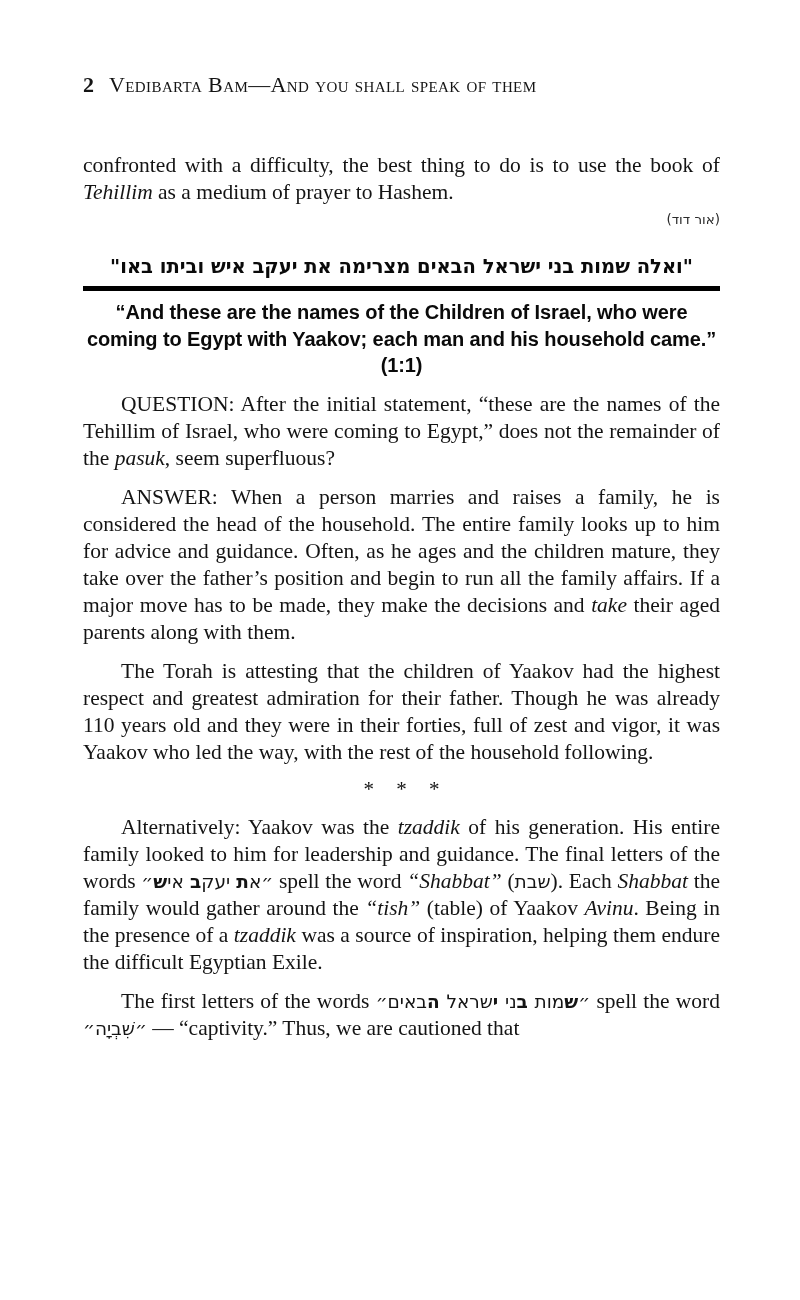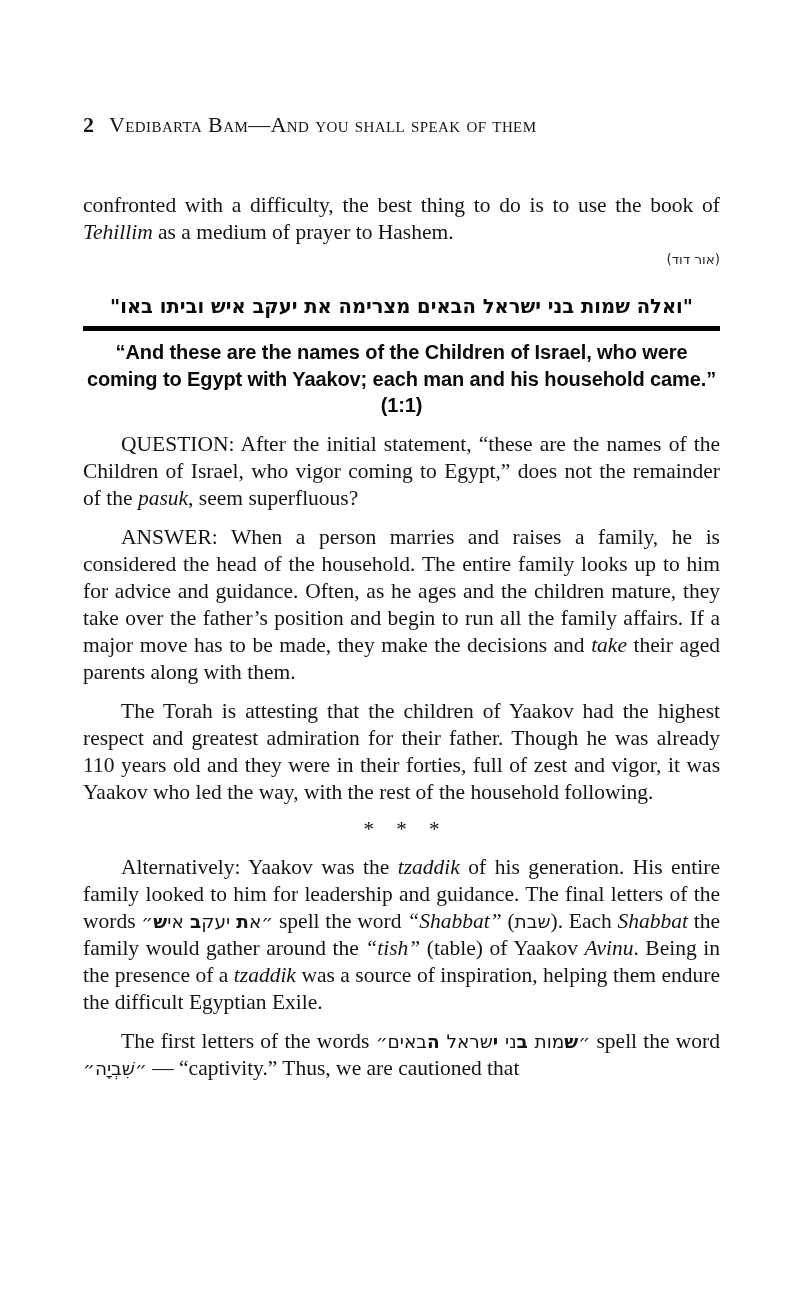--- a/index.html
+++ b/index.html
@@ -25,21 +25,20 @@
   }
   .pagenum {
     font-weight: 700;
     font-size: 22px;
   }
   .runtitle {
     font-variant: small-caps;
     font-size: 22px;
     letter-spacing: 0.4px;
     white-space: nowrap;
-    margin-top: 40px;
   }
   p.body {
     margin: 12px 0 0 0;
     font-size: 21.5px;
     line-height: 27px;
     text-align: justify;
   }
   p.body.first { margin-top: 0; }
   p.indent { text-indent: 38px; }
   .attribution {
@@ -112,21 +111,21 @@
     <div class="attribution">(אור דוד)</div>
 
     <section class="section-head">
 
       <h2 class="heb-heading">"ואלה שמות בני ישראל הבאים מצרימה את יעקב איש וביתו באו"</h2>
 
       <div class="rule"></div>
 
       <h3 class="eng-heading">“And these are the names of the Children of Israel, who were coming to Egypt with Yaakov; each man and his household came.” (1:1)</h3>
 
-      <p class="body indent"><span>QUESTION: After the initial statement, “these are the names of the Children of Israel, who vigor coming to Egypt,” does not the remainder of the </span><span class="i">pasuk</span><span>, seem superfluous?</span></p>
+      <p class="body indent"><span>QUESTION: After the initial statement, “these are the names of the Tehillim of Israel, who were coming to Egypt,” does not the remainder of the </span><span class="i">pasuk</span><span>, seem superfluous?</span></p>
 
       <p class="body indent"><span>ANSWER: When a person marries and raises a family, he is considered the head of the household. The entire family looks up to him for advice and guidance. Often, as he ages and the children mature, they take over the father’s position and begin to run all the family affairs. If a major move has to be made, they make the decisions and </span><span class="i">take</span><span> their aged parents along with them.</span></p>
 
       <p class="body indent"><span>The Torah is attesting that the children of Yaakov had the highest respect and greatest admiration for their father. Though he was already 110 years old and they were in their forties, full of zest and vigor, it was Yaakov who led the way, with the rest of the household following.</span></p>
 
       <div class="stars">* * *</div>
 
       <p class="body indent"><span>Alternatively: Yaakov was the </span><span class="i">tzaddik</span><span> of his generation. His entire family looked to him for leadership and guidance. The final letters of the words </span><span class="he">״א</span><span class="heb">ת</span><span class="he"> יעק</span><span class="heb">ב</span><span class="he"> אי</span><span class="heb">ש</span><span class="he">״</span><span> spell the word </span><span class="i">“Shabbat”</span><span> (</span><span class="he">שבת</span><span>). Each </span><span class="i">Shabbat</span><span> the family would gather around the </span><span class="i">“tish”</span><span> (table) of Yaakov </span><span class="i">Avinu</span><span>. Being in the presence of a </span><span class="i">tzaddik</span><span> was a source of inspiration, helping them endure the difficult Egyptian Exile.</span></p>
 
       <p class="body indent"><span>The first letters of the words </span><span class="he">״</span><span class="heb">ש</span><span class="he">מות </span><span class="heb">ב</span><span class="he">ני </span><span class="heb">י</span><span class="he">שראל </span><span class="heb">ה</span><span class="he">באים״</span><span> spell the word </span><span class="he">״שִׁבְיָה״</span><span> — “captivity.” Thus, we are cautioned that</span></p>

